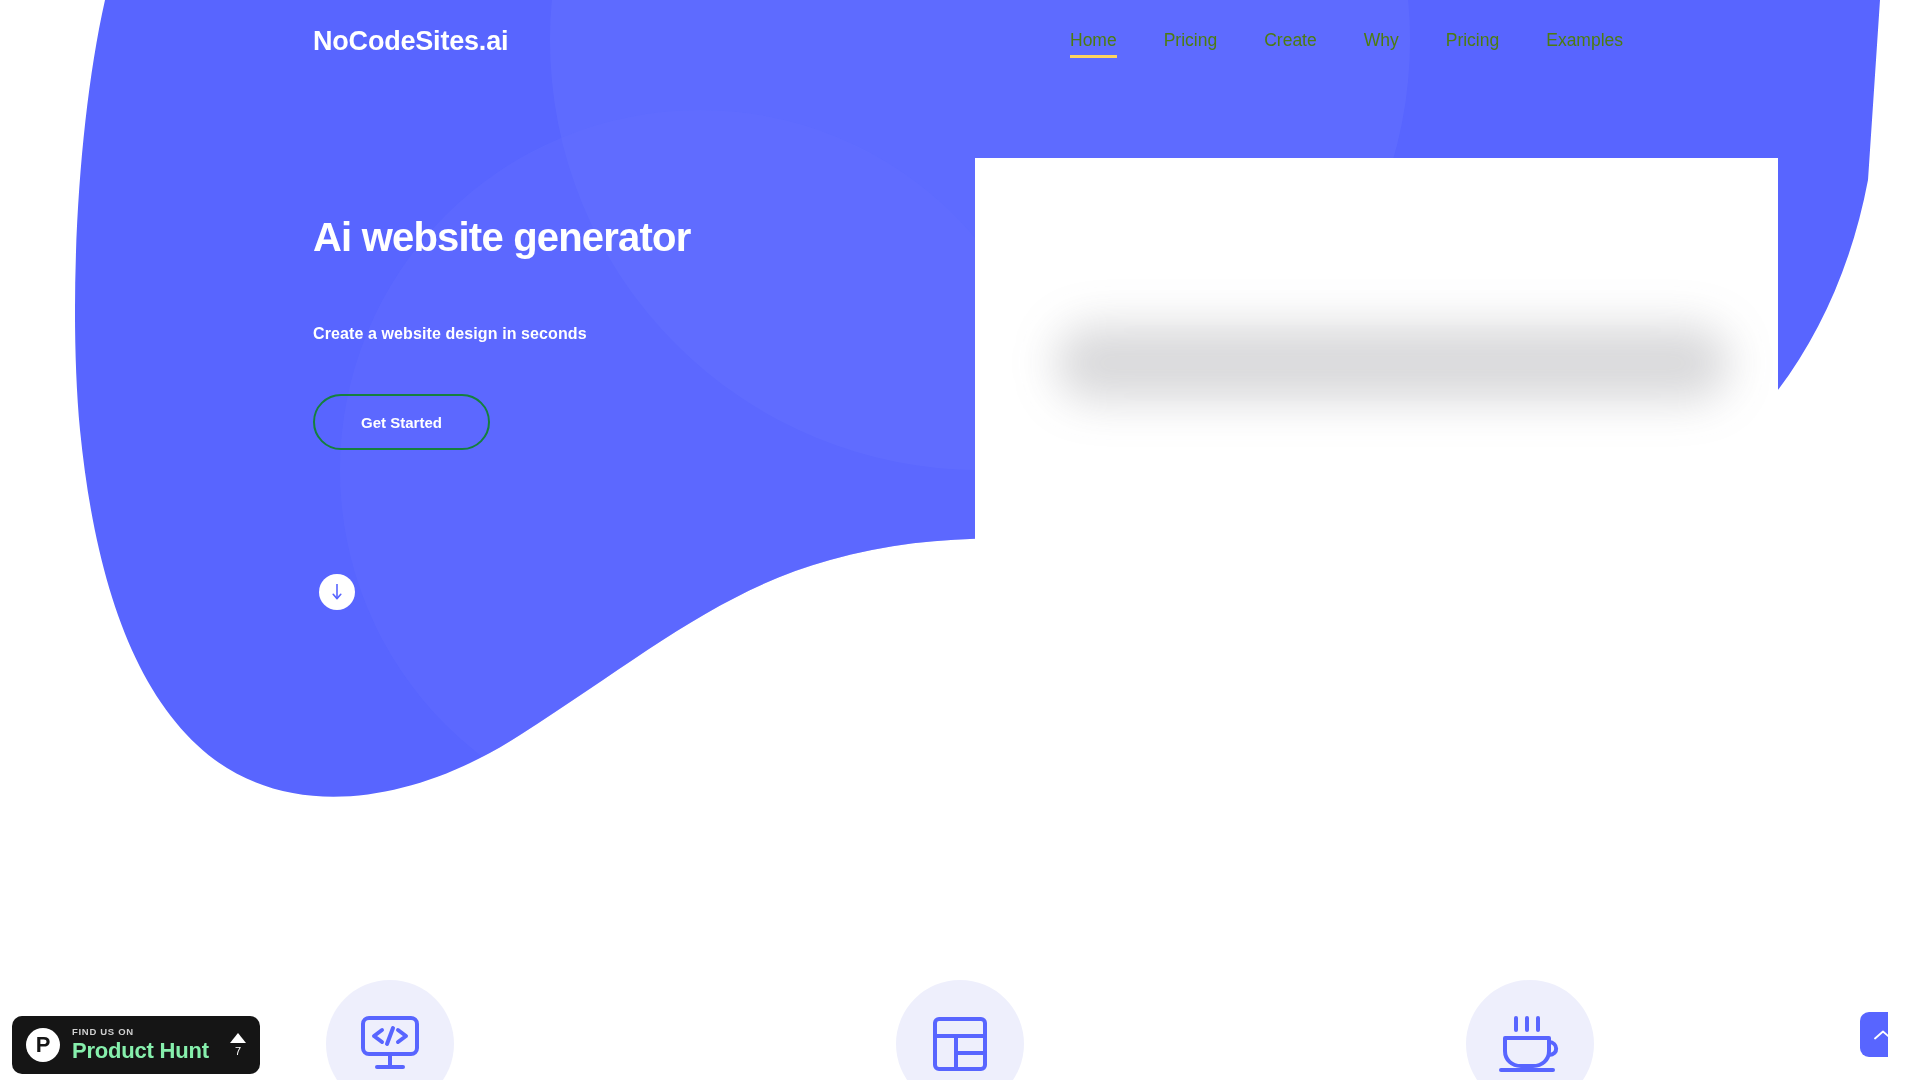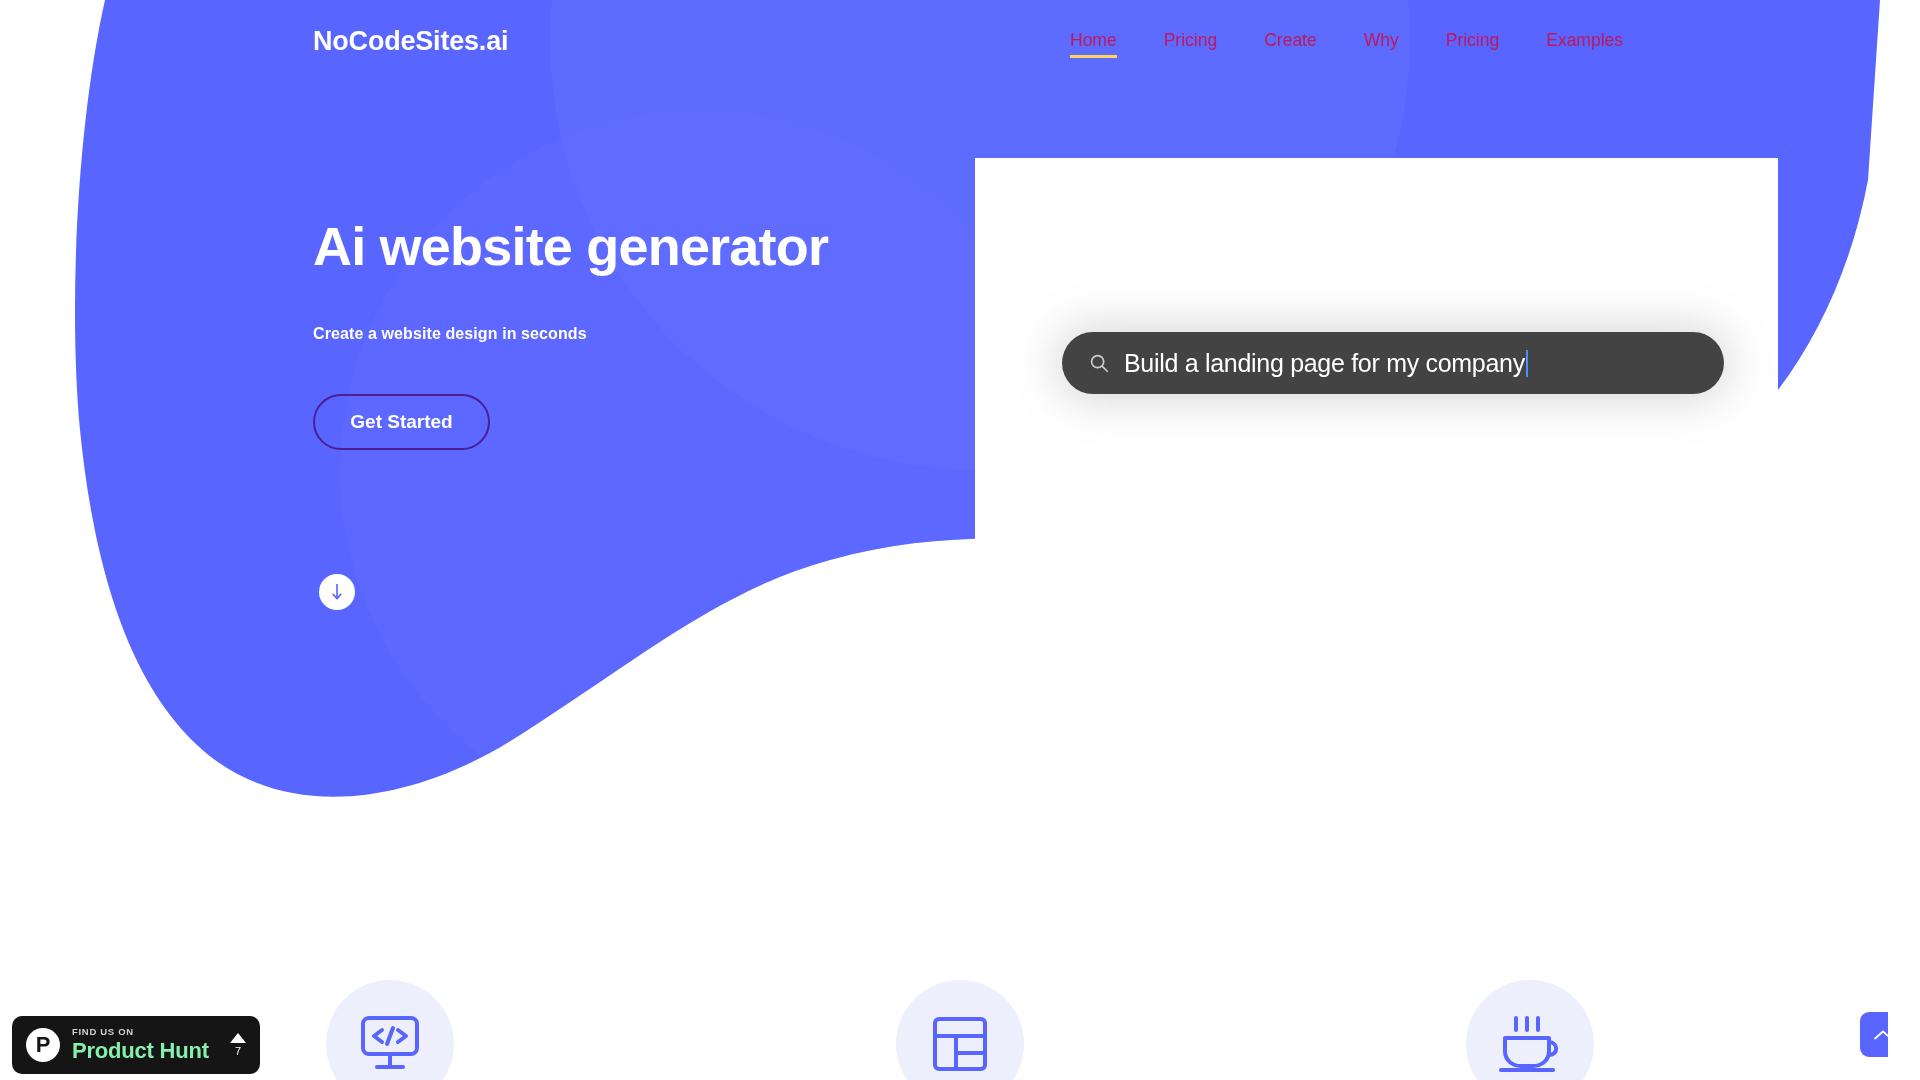--- a/index.html
+++ b/index.html
@@ -20,42 +20,42 @@
     position:absolute; top:0; left:0; width:1920px; height:88px;
     display:flex; align-items:center; z-index:30;
   }
   .logo {
     position:absolute; left:313px; top:26px;
     color:#ffffff; font-size:27px; font-weight:bold; letter-spacing:-0.2px;
     white-space:nowrap;
   }
   .nav { position:absolute; left:1070px; top:30px; display:flex; align-items:flex-start; gap:0; }
   .nav-item {
-    color:#be185d; font-size:17.5px; font-weight:400;
+    color:#4d7c0f; font-size:17.5px; font-weight:400;
     padding:0 0 5px 0; margin-right:47px; white-space:nowrap;
     text-decoration:none; cursor:pointer; position:relative;
   }
   .nav-item:last-child { margin-right:16px; }
   .nav-item.active { border-bottom:3px solid #ffd45e; padding-bottom:4px; }
 
   
   .hero-title {
     position:absolute; left:313px; top:215px;
-    color:#ffffff; font-size:54px; font-weight:bold;
+    color:#ffffff; font-size:40px; font-weight:bold;
     letter-spacing:-0.8px; white-space:nowrap; z-index:20;
   }
   .hero-sub {
     position:absolute; left:313px; top:325px;
     color:#ffffff; font-size:16px; font-weight:bold;
     letter-spacing:0.1px; white-space:nowrap; z-index:20;
   }
   .cta-btn {
     position:absolute; left:313px; top:394px;
-    width:177px; height:56px; border:2px solid #4c1d95; border-radius:34px;
-    background:transparent; color:#ffffff; font-size:19px; font-weight:bold;
+    width:177px; height:56px; border:2px solid #15803d; border-radius:34px;
+    background:transparent; color:#ffffff; font-size:15px; font-weight:bold;
     font-family:"Liberation Sans", sans-serif; cursor:pointer;
     display:flex; align-items:center; justify-content:center; z-index:20;
   }
 
   
   .scroll-circle {
     position:absolute; left:319px; top:574px;
     width:36px; height:36px; border-radius:50%; background:#ffffff;
     display:flex; align-items:center; justify-content:center;
     cursor:pointer; z-index:20;
@@ -175,28 +175,20 @@
 
   <div class="scroll-circle">
     <svg width="16" height="20" viewBox="0 0 16 20">
       <line x1="8" y1="2" x2="8" y2="16" stroke="#5865FF" stroke-width="1.6"></line>
       <path d="M4.2 12.3 L8 16.6 L11.8 12.3" fill="none" stroke="#5865FF" stroke-width="1.6" stroke-linecap="round" stroke-linejoin="round"></path>
     </svg>
   </div>
 
   <div class="preview-card"></div>
   <div class="search-shadow"></div>
-  <div class="search-bar">
-    <svg class="search-icon" viewBox="0 0 24 24">
-      <circle cx="10.5" cy="10.5" r="6.6" fill="none" stroke="#d9d9d9" stroke-width="1.8"></circle>
-      <line x1="15.4" y1="15.4" x2="21" y2="21" stroke="#d9d9d9" stroke-width="1.8" stroke-linecap="round"></line>
-    </svg>
-    <span class="search-text">Build a landing page for my company</span>
-      <span class="caret"></span>
-  </div>
 
   <div class="features">
 
     <div class="feature">
       <div class="feature-circle">
         <svg width="66" height="60" viewBox="0 0 66 60">
           <rect x="6" y="4" width="54" height="36" rx="6" ry="6" fill="none" stroke="#5865FF" stroke-width="4"></rect>
           <path d="M25 16 L17 22 L25 28" fill="none" stroke="#5865FF" stroke-width="4" stroke-linecap="round" stroke-linejoin="round"></path>
           <path d="M41 16 L49 22 L41 28" fill="none" stroke="#5865FF" stroke-width="4" stroke-linecap="round" stroke-linejoin="round"></path>
           <line x1="36" y1="14" x2="30" y2="30" stroke="#5865FF" stroke-width="4" stroke-linecap="round"></line>

